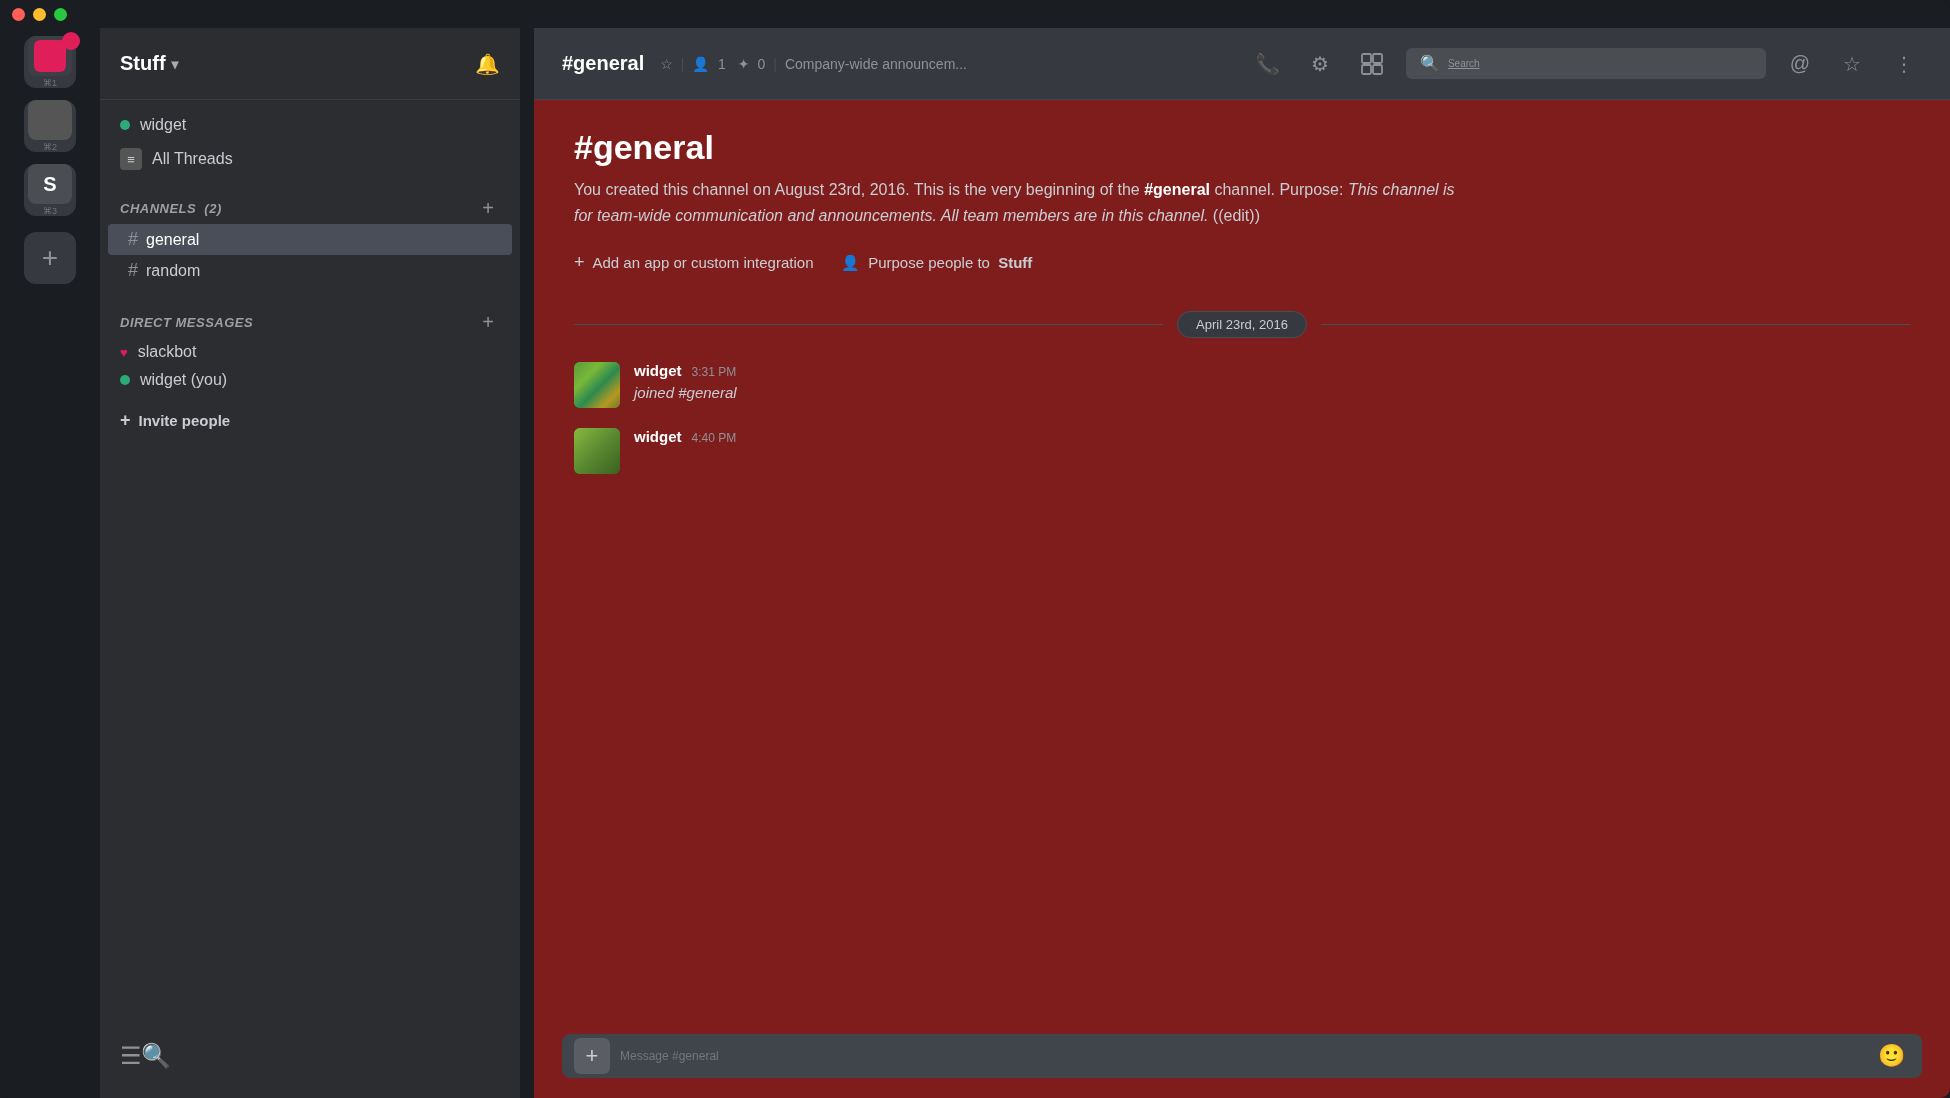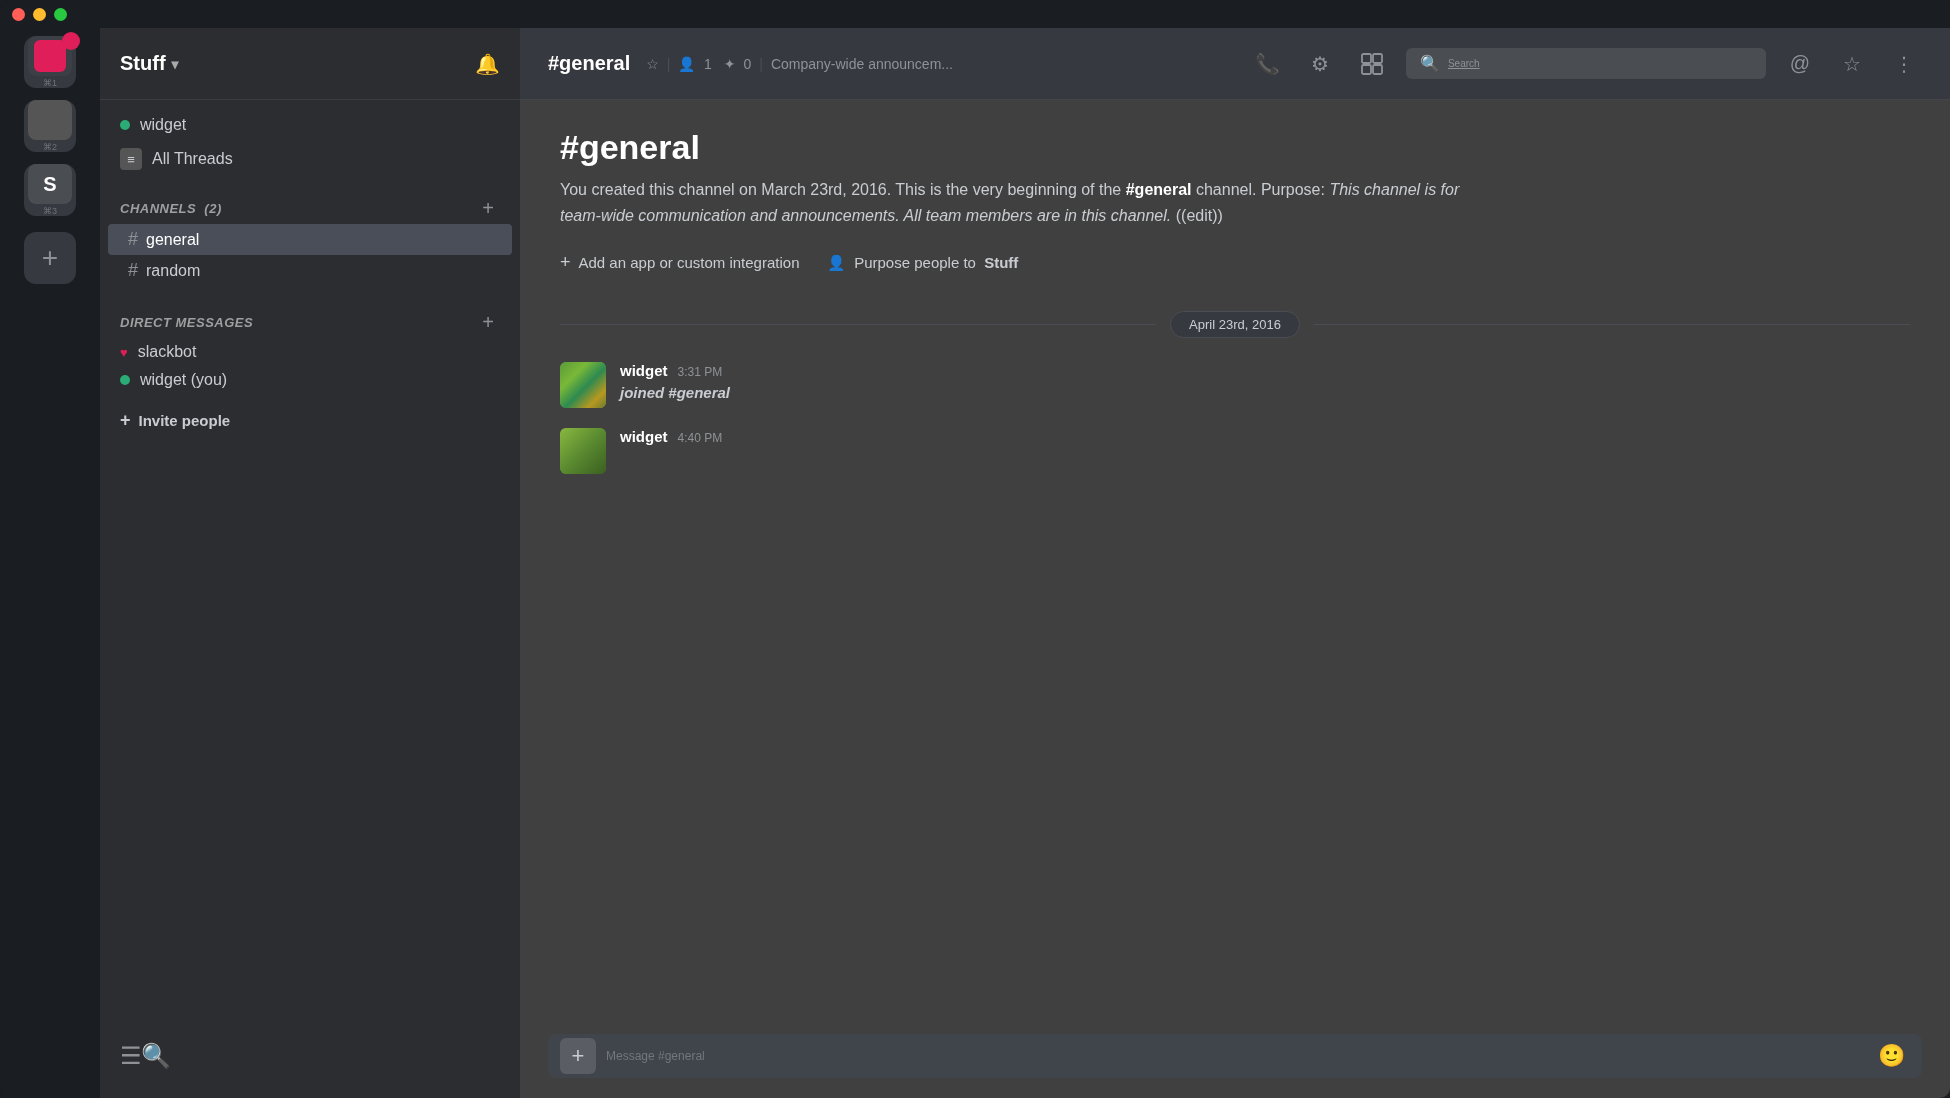--- a/index.html
+++ b/index.html
@@ -238,24 +238,25 @@
       padding: 12px 20px;
       display: flex;
       align-items: center;
       gap: 8px;
       cursor: pointer;
     }
 
     
     .main-content {
       flex: 1;
-      background: #404040;
+      background: #7f1d1d;
       display: flex;
       flex-direction: column;
       overflow: hidden;
+      margin-left: 14px;
     }
 
     
     .channel-header {
       height: 72px;
       background: #36393f;
       border-bottom: 1px solid #42454b;
       display: flex;
       align-items: center;
       padding: 0 28px;
@@ -436,21 +437,20 @@
       color: #fff;
     }
     .message-time {
       font-size: 12px;
       color: #8e9297;
     }
     .message-text {
       font-size: 15px;
       color: #d1d2d3;
       line-height: 1.5;
-      font-weight: bold;
     }
     .message-text em {
       font-style: italic;
       color: #c9cdd2;
     }
 
     
     .message-input-area {
       padding: 16px 28px 20px;
       flex-shrink: 0;
@@ -622,21 +622,21 @@
         </div>
       </div>
 
       <div class="chat-area">
 
         <div class="channel-welcome">
           <div class="channel-welcome-title">
             <span>#general</span>
           </div>
           <div class="channel-welcome-desc">
-            <span>You created this channel on March 23rd, 2016. This is the very beginning of the</span>
+            <span>You created this channel on August 23rd, 2016. This is the very beginning of the</span>
             <strong>#general</strong>
             <span> </span><span>channel. Purpose:</span>
             <em>This channel is for team-wide communication and announcements. All team members are in this channel.</em>
             <a class="edit-link"> (<span>(edit)</span>)</a>
           </div>
           <div class="welcome-actions">
             <div class="welcome-action-btn">
               <span style="font-size:18px; font-weight:300;">+</span>
               <span>Add an app or custom integration</span>
             </div>

